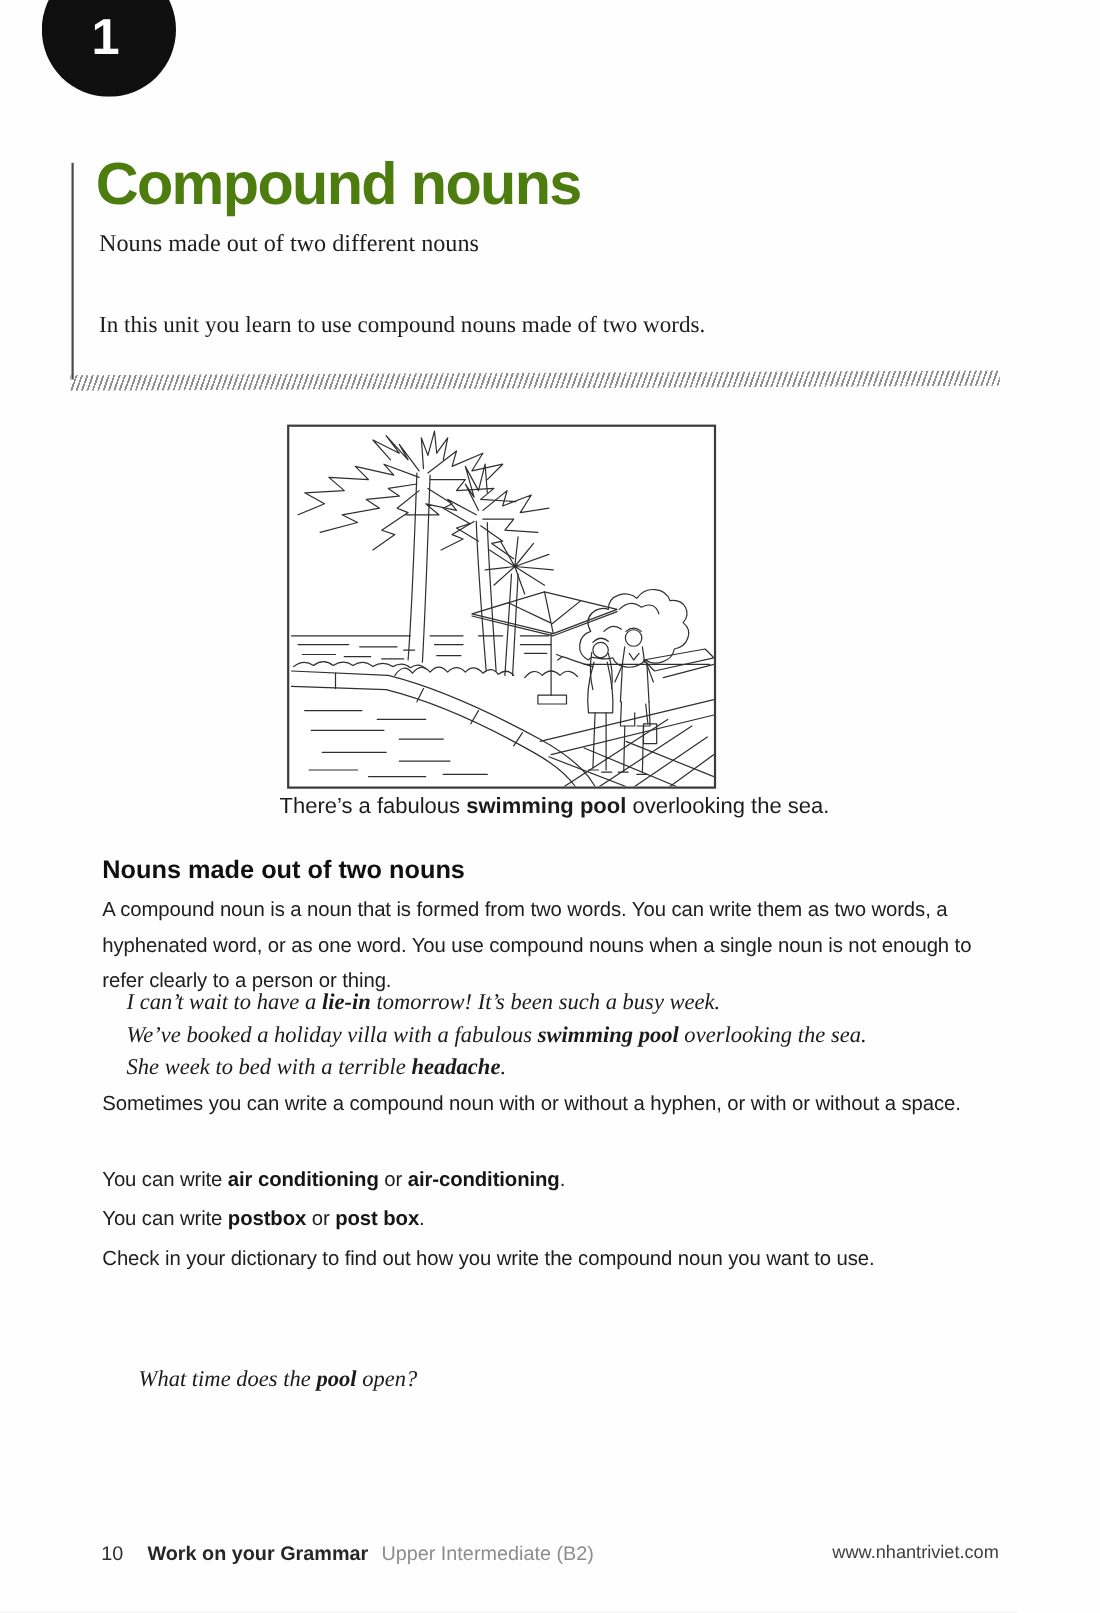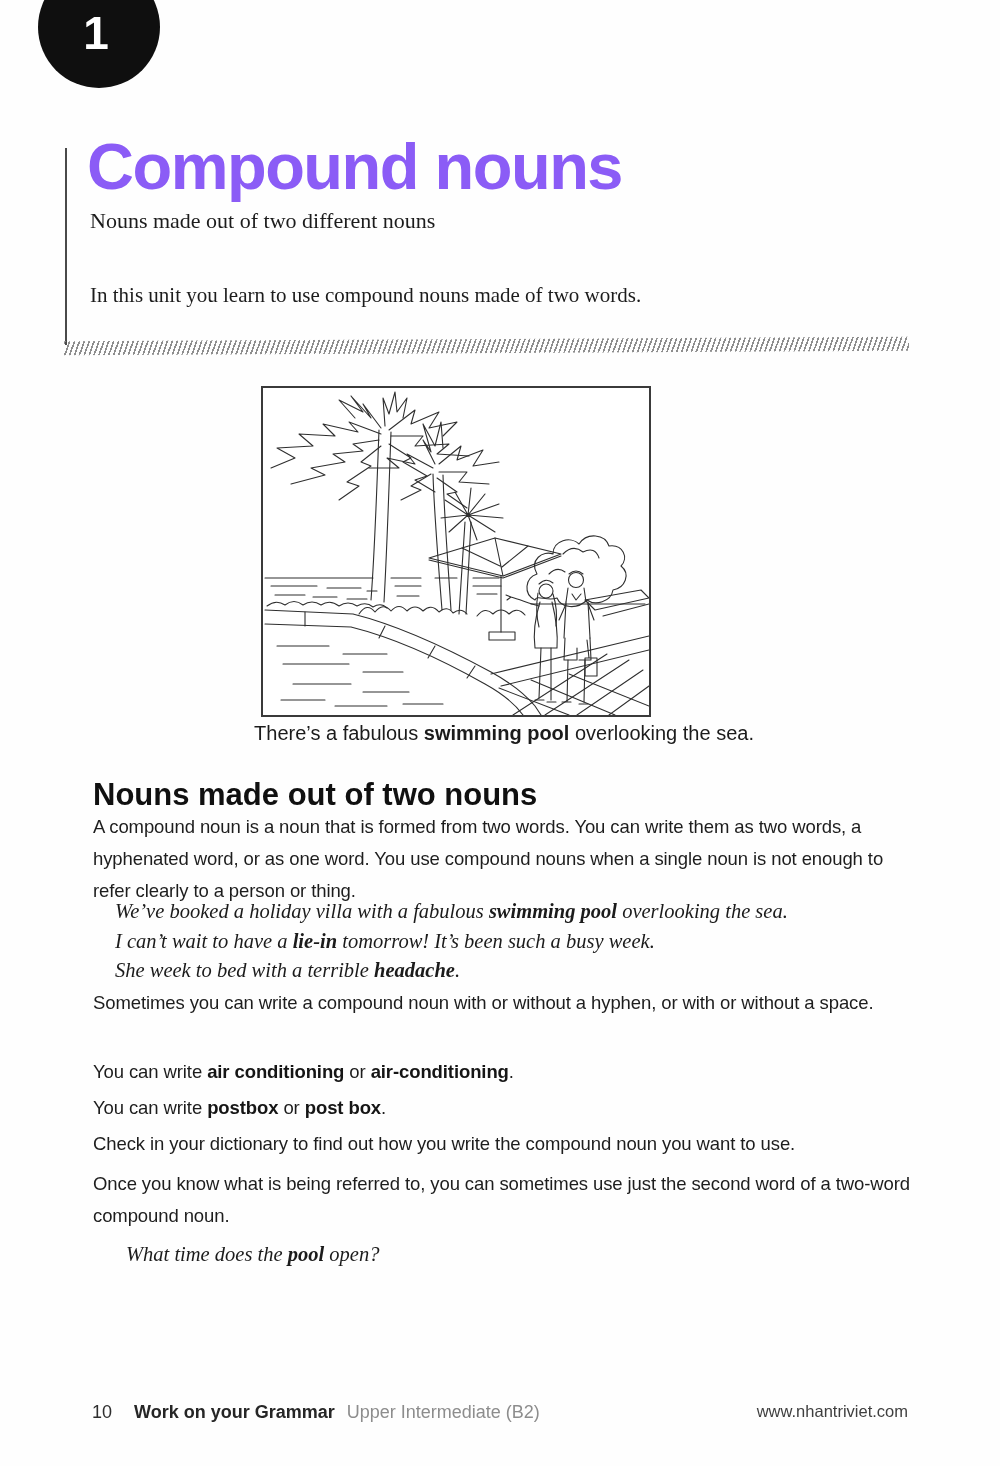--- a/index.html
+++ b/index.html
@@ -8,36 +8,36 @@
     font-family:"Liberation Sans",sans-serif;color:#1d1d1d;overflow:hidden;
     margin:0 auto;
   }
   
   .badge{position:absolute;left:38px;top:0;width:122px;height:88px;overflow:hidden;}
   .badge::before{content:"";position:absolute;left:0;top:-34px;width:122px;height:122px;
     border-radius:50%;background:#0f0f0f;}
   .badge-num{position:absolute;left:0;top:6px;width:116px;text-align:center;
     color:#fff;font-size:46px;font-weight:bold;z-index:1;}
   .vline{position:absolute;left:65px;top:148px;width:2px;height:197px;background:#4a4a4a;}
-  .title{position:absolute;left:87px;top:138px;margin:0;font-size:65px;line-height:58px;
-    font-weight:bold;letter-spacing:-1.5px;color:#8b5cf6;}
+  .title{position:absolute;left:87px;top:138px;margin:0;font-size:54px;line-height:58px;
+    font-weight:bold;letter-spacing:-1.5px;color:#4d7c0f;}
   .subtitle{position:absolute;left:90px;top:202px;margin:0;font-family:"Liberation Serif",serif;
     font-size:22px;line-height:38px;font-weight:normal;color:#1c1c1c;}
   .intro{position:absolute;left:90px;top:283px;margin:0;font-family:"Liberation Serif",serif;
     font-size:21px;color:#1c1c1c;}
   .divider{position:absolute;left:64px;top:339px;width:845px;height:14px;
     transform:rotate(-0.3deg);
     background:repeating-linear-gradient(110deg,#8d8d8d 0 1.6px,rgba(0,0,0,0) 1.6px 4.6px);}
   .illustration{position:absolute;left:261px;top:386px;width:386px;height:327px;margin:0;
     border:2px solid #3a3a3a;background:#fff;}
   .illustration svg{display:block;width:100%;height:100%;}
   .caption{position:absolute;left:4px;top:722px;width:1000px;margin:0;text-align:center;
     font-size:20px;color:#1b1b1b;}
   .caption b{font-weight:bold;}
-  .sec-heading{position:absolute;left:93px;top:777px;margin:0;font-size:31px;color:#101010;}
+  .sec-heading{position:absolute;left:93px;top:777px;margin:0;font-size:23px;color:#101010;}
   .body{position:absolute;left:93px;width:824px;margin:0;font-size:18.5px;line-height:32px;
     letter-spacing:-0.1px;color:#1d1d1d;}
   .body b{font-weight:bold;color:#151515;}
   .p1{top:811px;}
   .p2{top:987px;}
   .p3{top:1056px;}
   .p4{top:1092px;}
   .p5{top:1128px;}
   .p6{top:1168px;}
   .examples{position:absolute;left:115px;top:897px;margin:0;}
@@ -142,34 +142,33 @@
     </svg>
   </figure>
 
   <p class="caption"><span>There’s a fabulous </span><b>swimming pool</b><span> overlooking the sea.</span></p>
 
   <h3 class="sec-heading">Nouns made out of two nouns</h3>
 
   <p class="body p1">A compound noun is a noun that is formed from two words. You can write them as two words, a hyphenated word, or as one word. You use compound nouns when a single noun is not enough to refer clearly to a person or thing.</p>
 
   <div class="examples">
+    <p class="ex"><span>I can’t wait to have a </span><b>lie-in</b><span> tomorrow! It’s been such a busy week.</span></p>
     <p class="ex"><span>We’ve booked a holiday villa with a fabulous </span><b>swimming pool</b><span> overlooking the sea.</span></p>
-    <p class="ex"><span>I can’t wait to have a </span><b>lie-in</b><span> tomorrow! It’s been such a busy week.</span></p>
     <p class="ex"><span>She week to bed with a terrible </span><b>headache</b><span>.</span></p>
   </div>
 
   <p class="body p2">Sometimes you can write a compound noun with or without a hyphen, or with or without a space.</p>
 
   <p class="body p4"><span>You can write </span><b>postbox</b><span> or </span><b>post box</b><span>.</span></p>
 
   <p class="body p3"><span>You can write </span><b>air conditioning</b><span> or </span><b>air-conditioning</b><span>.</span></p>
 
   <p class="body p5">Check in your dictionary to find out how you write the compound noun you want to use.</p>
 
-  <p class="body p6">Once you know what is being referred to, you can sometimes use just the second word of a two-word compound noun.</p>
 
   <p class="ex-single"><span>What time does the </span><b>pool</b><span> open?</span></p>
 
   <footer class="footer">
     <span class="pnum">10</span>
     <span class="btitle">Work on your Grammar</span>
     <span class="level">Upper Intermediate (B2)</span>
     <span class="site">www.nhantriviet.com</span>
   </footer>
 

